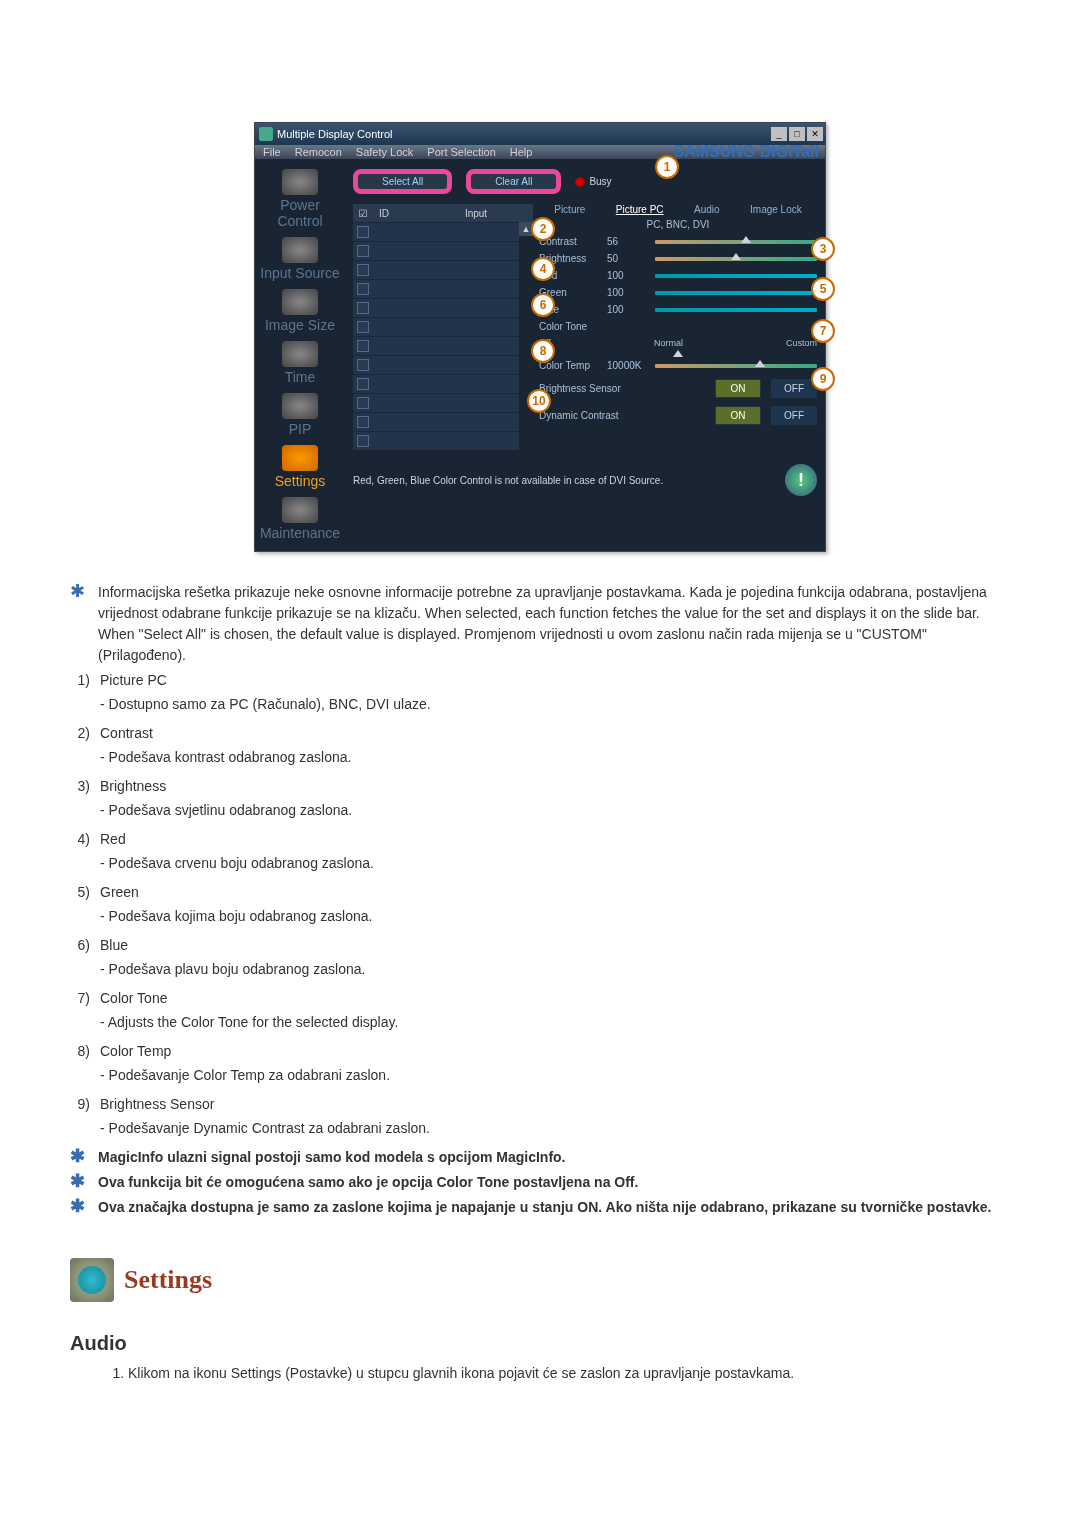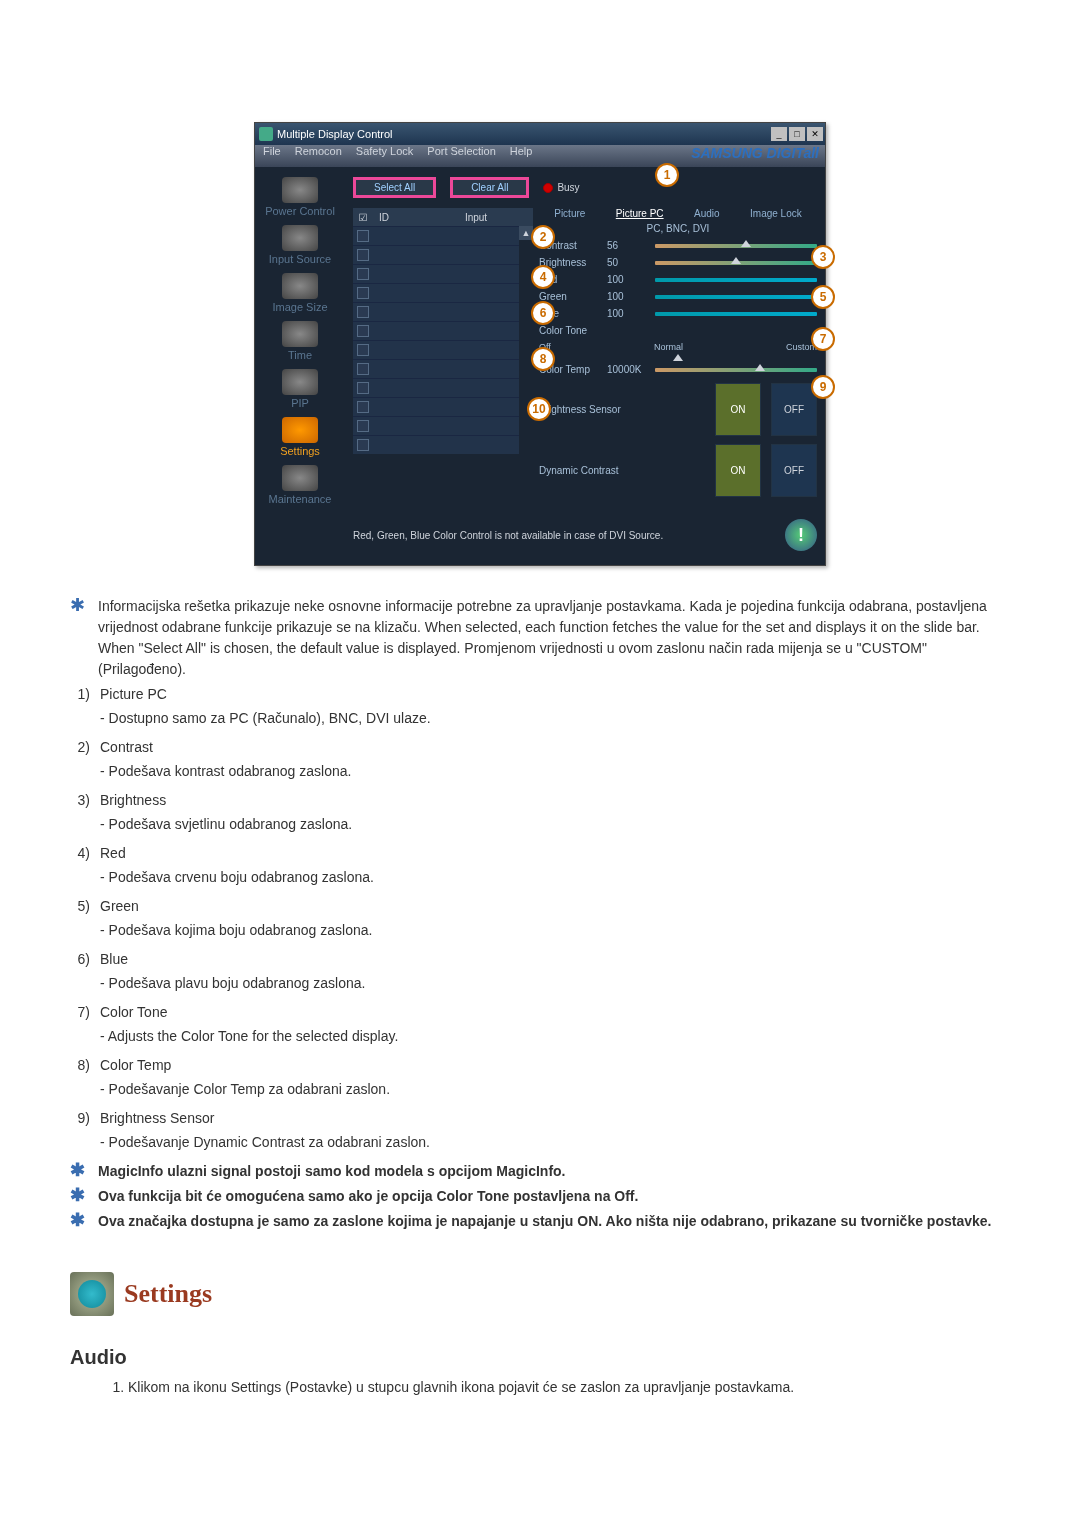--- a/index.html
+++ b/index.html
@@ -47,52 +47,51 @@
   }
   .winbtn {
     width: 16px; height: 14px;
     background: #c0c0c0;
     font-size: 9px;
     display:flex;align-items:center;justify-content:center;
     color:#000;
   }
   .menubar {
     background: linear-gradient(#6b7688, #3a4558);
-    height: 22px;
+    height: 14px;
     display: flex;
-    align-items: flex-start;
+    align-items: center;
     font-size: 11px;
     color: #cfd4dc;
     padding: 0 8px;
     gap: 14px;
     position: relative;
   }
   .brand {
     position: absolute;
     right: 6px;
     color: #2c6fbf;
-    font-style: italic;
-    font-size: 14px;
+    font-size: 16px;
     font-weight: bold;
   }
   .app-body {
     display: flex;
     background: #1a2533;
   }
   .sidebar {
     width: 82px;
     padding: 10px 4px;
     display: flex;
     flex-direction: column;
     align-items: center;
     gap: 8px;
   }
   .sb-item {
     text-align: center;
-    font-size: 11px;
+    font-size: 14px;
     color: #5a7590;
   }
   .sb-item.active { color: #f0a020; }
   .sb-icon {
     width: 36px; height: 26px;
     background: radial-gradient(#888, #444);
     border-radius: 4px;
     margin: 0 auto 2px;
   }
   .sb-icon.orange { background: radial-gradient(#f90, #c60); }
@@ -104,23 +103,23 @@
   .toolbar {
     display:flex;
     align-items:center;
     gap:14px;
     margin-bottom:10px;
   }
   .tool-btn {
     font-size: 10px;
     color: #a0d0ff;
     background: #293848;
-    border: 3px solid #ec4899;
-    padding: 2px 18px;
-    border-radius: 0;
+    border: 5px solid #ec4899;
+    padding: 2px 24px;
+    border-radius: 8px;
   }
   .busy {
     font-size: 10px;
     color: #cfd4dc;
     display:flex;align-items:center;gap:4px;
   }
   .busy-dot { width:8px;height:8px;border-radius:50%;background:#d00000;border:1px solid #a00; }
   .content-row { display:flex; gap:6px; }
   .grid {
     width: 180px;
@@ -208,21 +207,21 @@
     align-items:center;
     font-size:10px;
     color:#a8c0d8;
     margin:8px 0;
     gap:10px;
   }
   .onoff-row .lbl { flex:1; }
   .onoff-btn {
     width:44px;
     text-align:center;
-    padding:20px 0;
+    padding:3px 0;
     border:1px solid #234;
     font-size:10px;
   }
   .onoff-on { background:#5b6f2b; color:#fff;}
   .onoff-off { background:#1e3550; color:#cfd4dc;}
   .callout {
     position:absolute;
     width:20px;height:20px;
     border:2px solid #c96b00;
     border-radius:50%;

